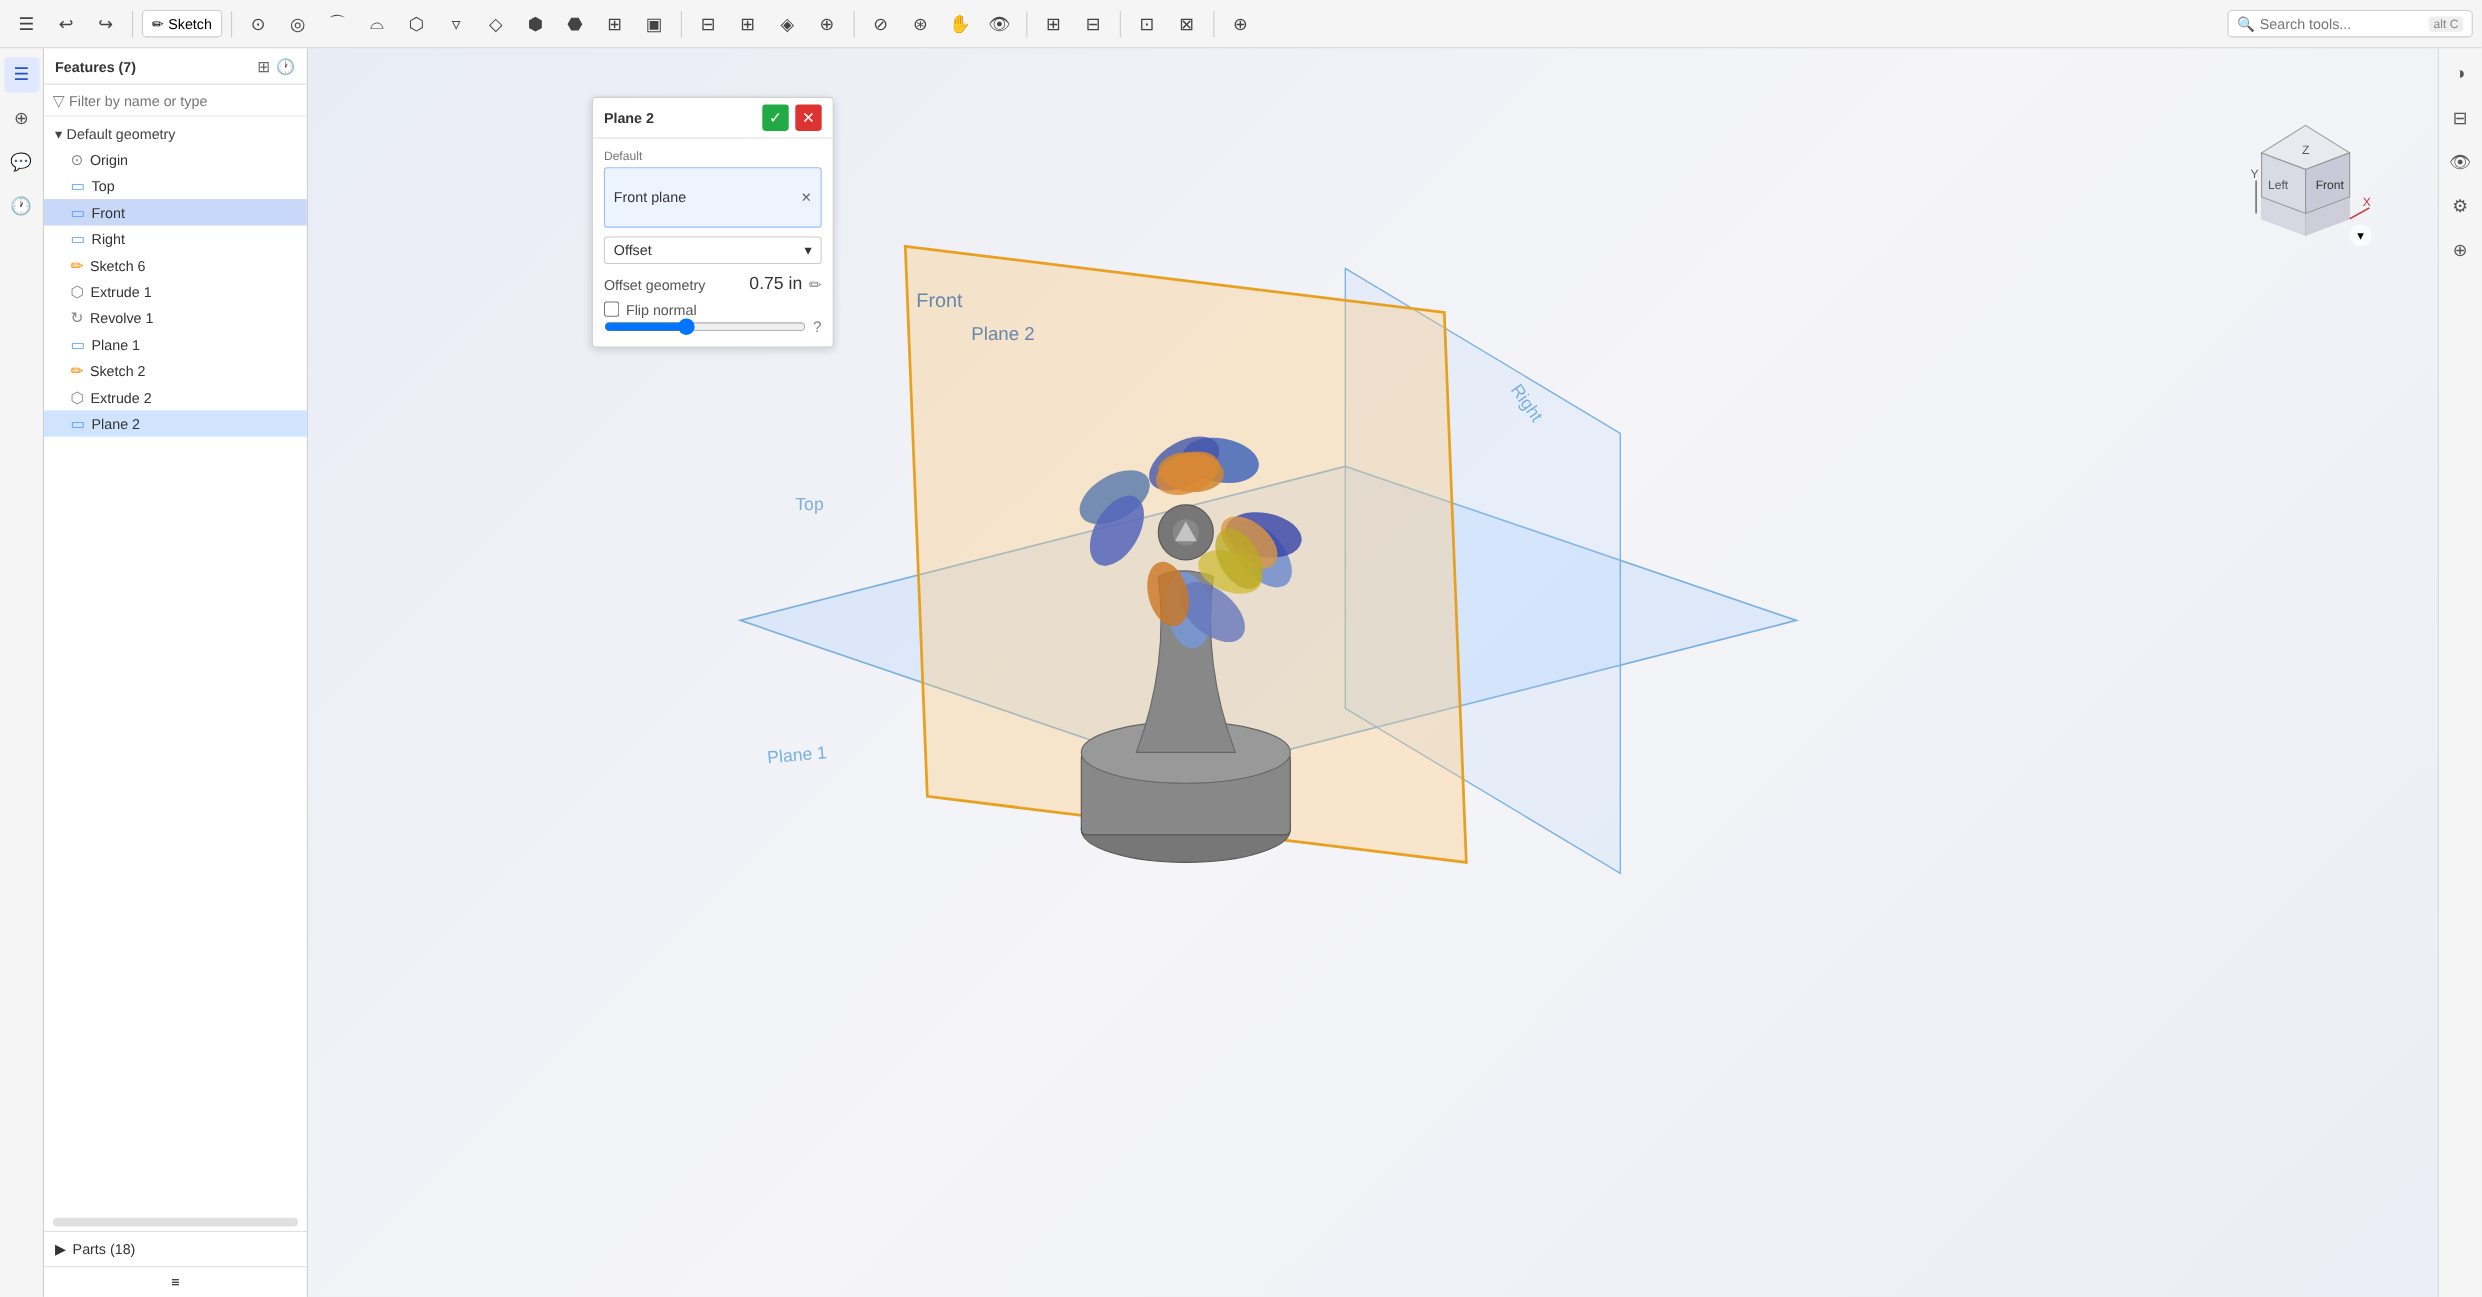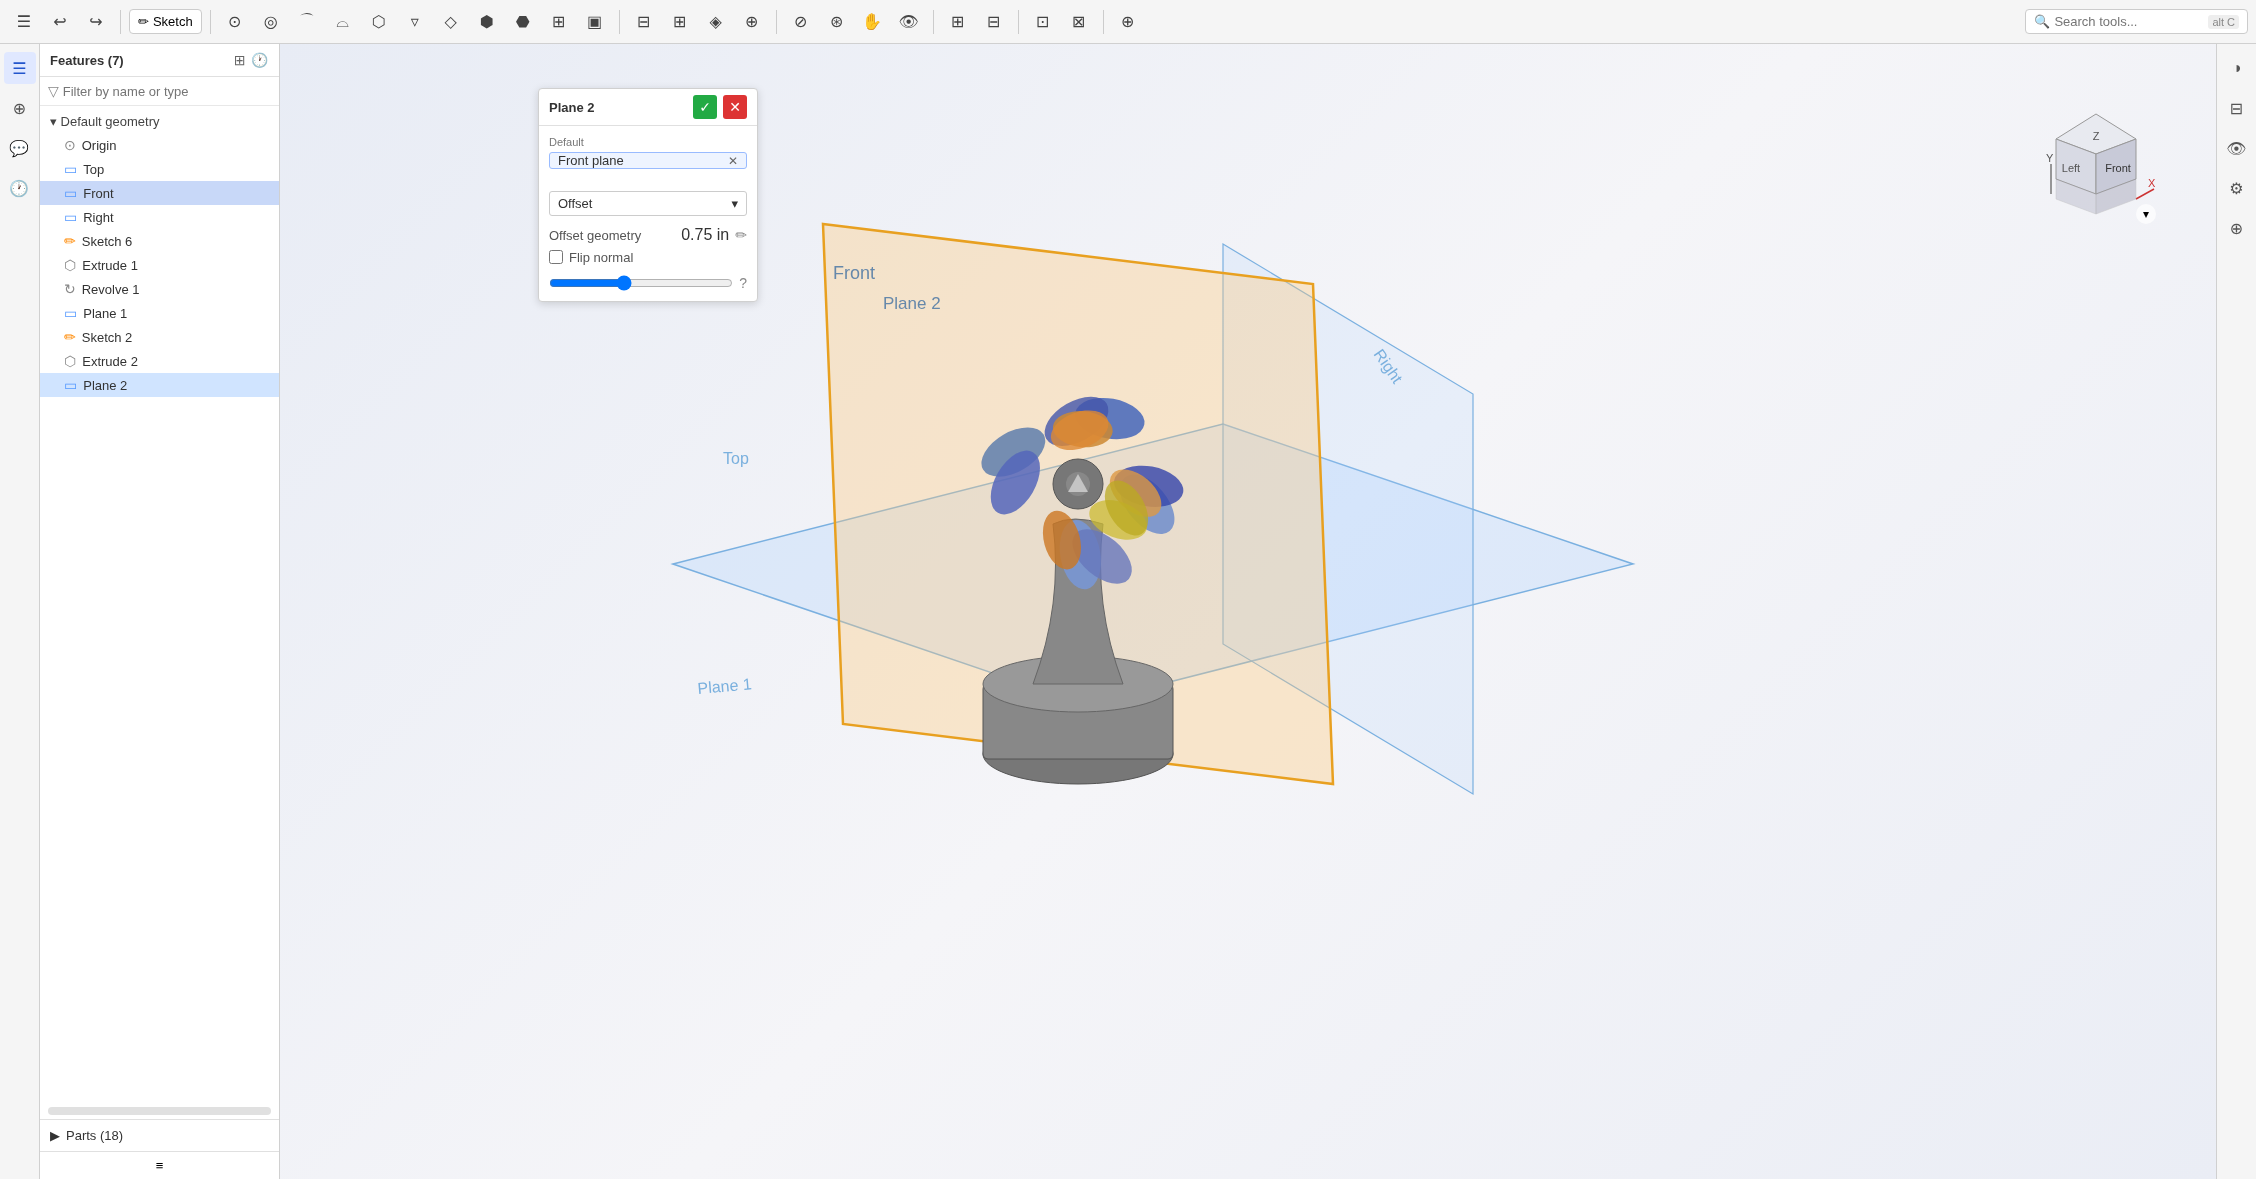--- a/index.html
+++ b/index.html
@@ -94,39 +94,39 @@
     }
     .popup-title { font-size: 13px; font-weight: 600; color: #333; }
     .popup-actions { display: flex; gap: 6px; }
     .popup-btn-ok { background: #22aa44; border: none; border-radius: 3px; width: 24px; height: 24px; cursor: pointer; display: flex; align-items: center; justify-content: center; color: #fff; font-size: 14px; }
     .popup-btn-cancel { background: #dd3333; border: none; border-radius: 3px; width: 24px; height: 24px; cursor: pointer; display: flex; align-items: center; justify-content: center; color: #fff; font-size: 14px; }
 
     .popup-body { padding: 10px; }
     .popup-field-label { font-size: 11px; color: #777; margin-bottom: 4px; }
     .popup-entity-box {
       border: 1px solid #99bbff; border-radius: 3px; background: #eef4ff;
-      padding: 0 8px; display: flex; align-items: center; justify-content: space-between;
-      font-size: 13px; color: #333; margin-bottom: 22px;
+      padding: 19px 8px; display: flex; align-items: center; justify-content: space-between;
+      font-size: 13px; color: #333; margin-bottom: 8px;
     }
     .entity-close { cursor: pointer; color: #666; font-size: 12px; }
 
     .popup-dropdown {
       display: flex; align-items: center; justify-content: space-between;
       border: 1px solid #ccc; border-radius: 3px; padding: 4px 8px;
       font-size: 13px; color: #333; cursor: pointer; margin-bottom: 10px;
     }
 
     .popup-offset-row {
       display: flex; align-items: center; gap: 6px; margin-bottom: 6px;
     }
     .popup-offset-label { font-size: 13px; color: #555; flex: 1; }
     .popup-offset-value { font-size: 16px; color: #333; }
     .popup-offset-edit { cursor: pointer; color: #888; font-size: 14px; }
 
-    .popup-flip-row { display: flex; align-items: flex-start; gap: 6px; margin-bottom: 10px; }
+    .popup-flip-row { display: flex; align-items: flex-start; gap: 6px; }
     .popup-checkbox { width: 14px; height: 14px; border: 1px solid #aaa; border-radius: 2px; }
     .popup-flip-label { font-size: 13px; color: #555; }
 
     .popup-slider-row { display: flex; align-items: center; gap: 6px; }
     .popup-slider { flex: 1; }
     .popup-help { cursor: pointer; color: #888; font-size: 14px; }
 
     
     #viewport {
       flex: 1; position: relative; background: linear-gradient(135deg, #e8ecf5 0%, #f5f5f8 50%, #eaedf5 100%);

